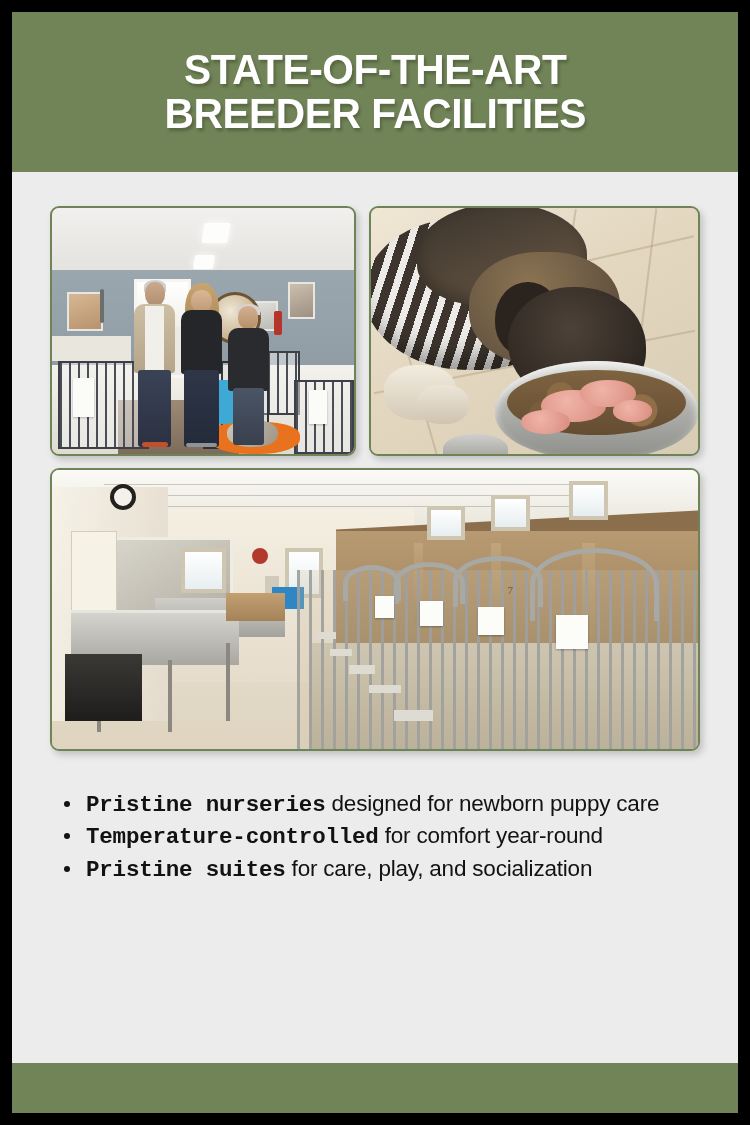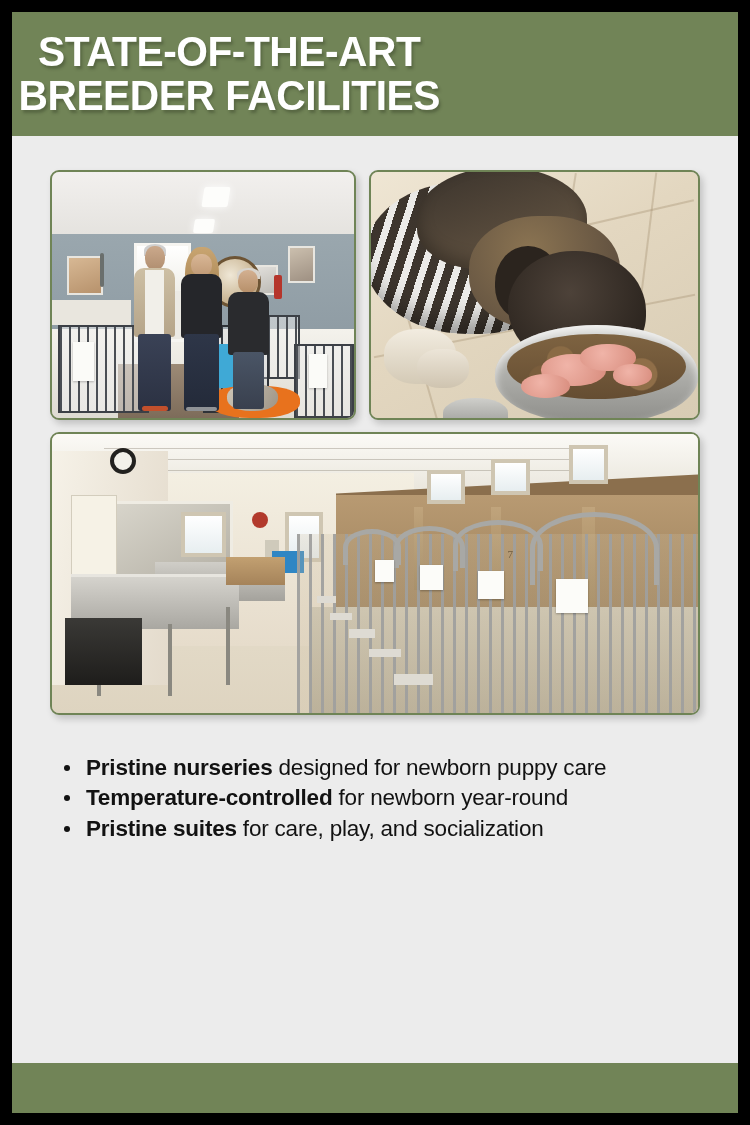--- a/index.html
+++ b/index.html
@@ -19,25 +19,25 @@
     width: 726px;
     height: 1101px;
     background: #ececec;
     overflow: hidden;
     display: flex;
     flex-direction: column;
   }
 
   
   .header {
-    height: 124px;
+    height: 160px;
     background: #718457;
     display: flex;
     align-items: center;
-    justify-content: flex-start;
+    justify-content: center;
     flex: 0 0 auto;
   }
   .header-title {
     text-align: center;
     color: #ffffff;
     font-size: 42px;
     font-weight: bold;
     line-height: 1.05;
     letter-spacing: -0.5px;
     text-shadow: 2px 3px 3px rgba(40,50,30,0.35);
@@ -308,21 +308,21 @@
   .bullets li::before {
     content: "";
     position: absolute;
     left: 4px;
     top: 12px;
     width: 6px;
     height: 6px;
     border-radius: 50%;
     background: #121212;
   }
-  .bullets b { font-weight: bold; }
+  .bullets b { font-weight: bold; font-family: Liberation Mono, monospace; }
 
   .footer-band {
     margin-top: auto;
     height: 50px;
     background: #718457;
     flex: 0 0 auto;
   }
 </style>
 </head>
 <body>
@@ -470,21 +470,21 @@
         <div class="w-step" style="left:41%;top:58%;width:3%;height:2.5%"></div>
         <div class="w-step" style="left:53%;top:86%;width:6%;height:4%"></div>
       </div>
     </div>
 
     <ul class="bullets">
       <li>
         <b>Pristine nurseries</b><span> designed for newborn puppy care</span>
       </li>
       <li>
-        <b>Temperature-controlled</b><span> for newborn year-round</span>
+        <b>Temperature-controlled</b><span> for comfort year-round</span>
       </li>
       <li>
         <b>Pristine suites</b><span> for care, play, and socialization</span>
       </li>
     </ul>
 
   </div>
 
   <div class="footer-band"></div>
 </div>

